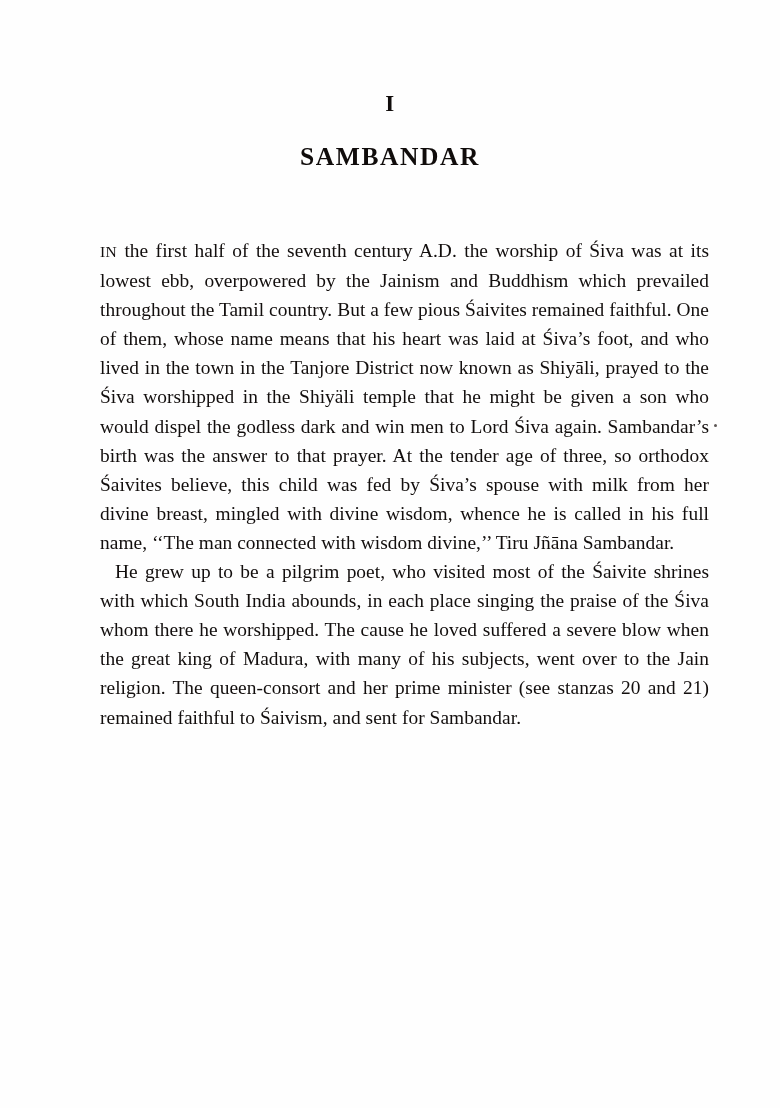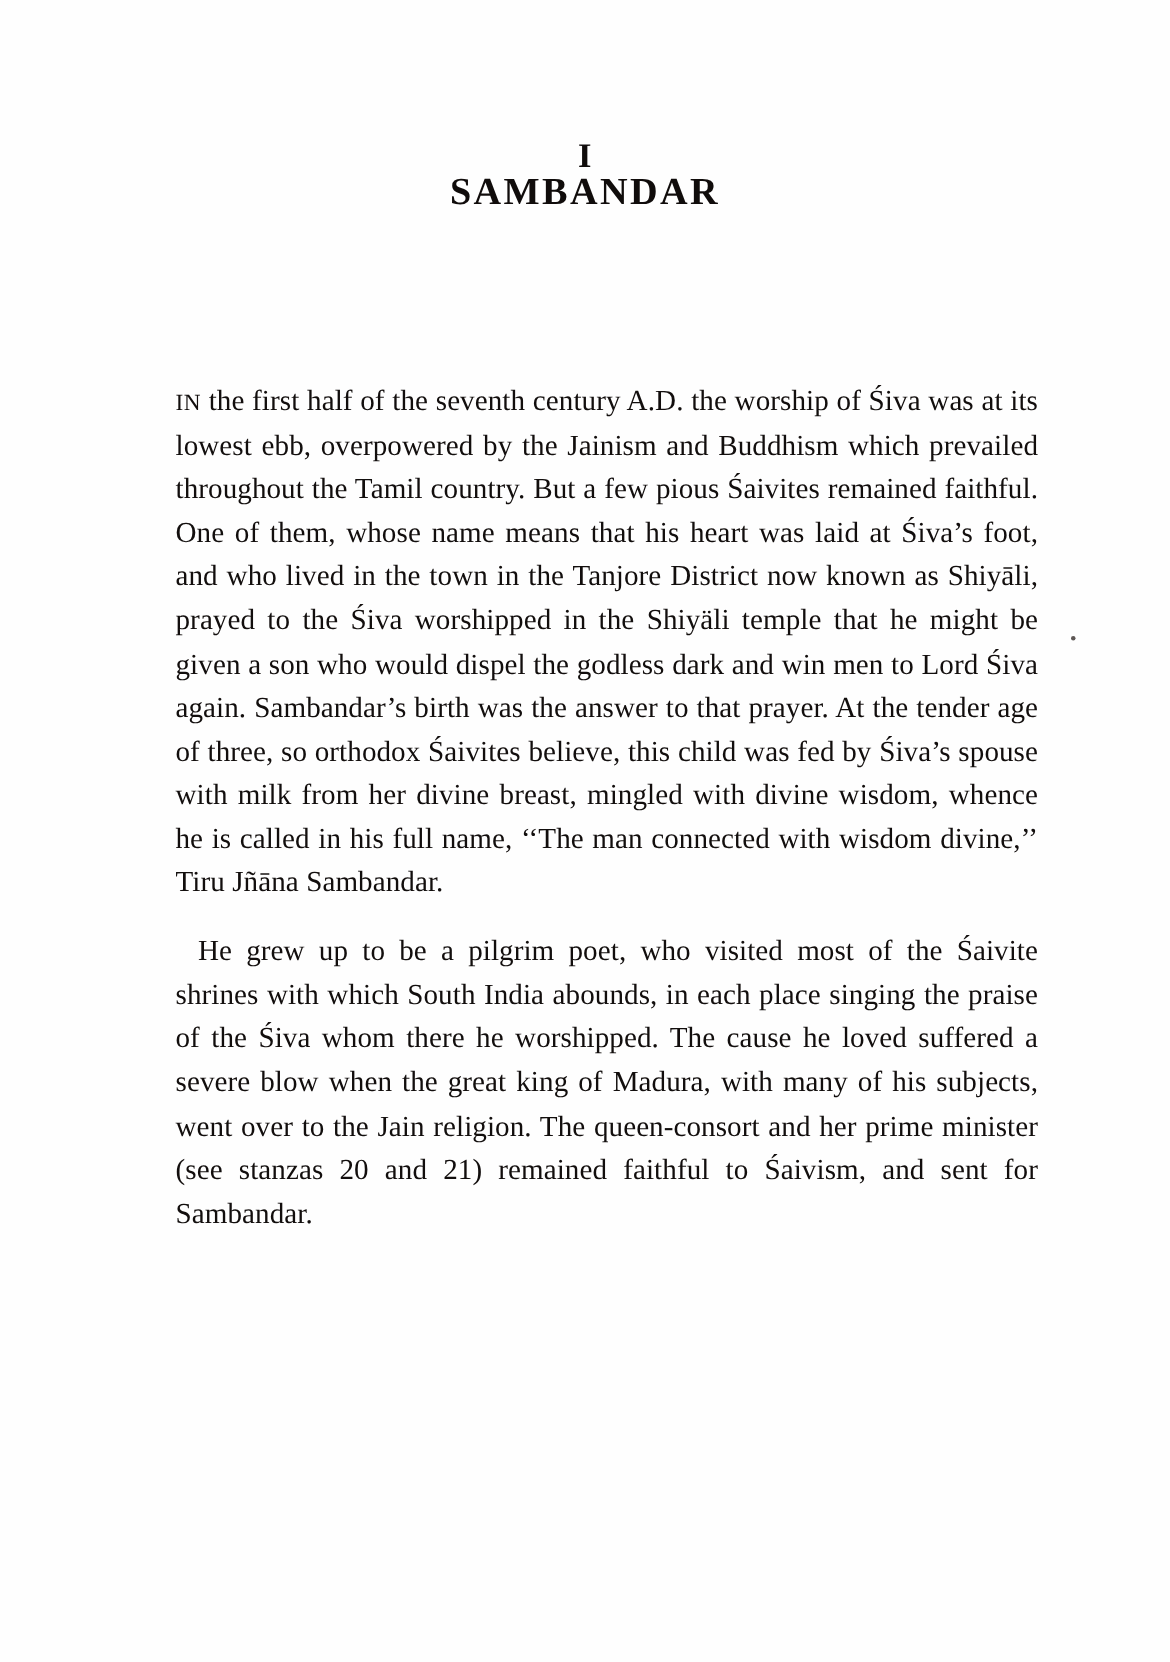--- a/index.html
+++ b/index.html
@@ -27,20 +27,21 @@
     text-align: center;
   }
   .chapter-number {
     font-size: 23px;
     font-weight: bold;
     letter-spacing: 0.5px;
     line-height: 1;
     color: #100c0b;
   }
   .chapter-title {
+    margin-top: 29px;
     font-size: 25.5px;
     font-weight: bold;
     letter-spacing: 1.6px;
     line-height: 1;
     color: #100c0b;
   }
   .chapter-subtitle {
     margin-top: 24px;
     font-size: 17.5px;
     font-weight: normal;
@@ -51,21 +52,21 @@
   }
 
   
   .body-text {
     position: absolute;
     left: 100px;
     top: 236px;
     width: 609px;
   }
   .para {
-    margin: 17px;
+    margin: 0;
     font-size: 19.4px;
     line-height: 29.1px;
     text-align: justify;
     text-align-last: left;
     color: #120e0d;
     letter-spacing: 0.05px;
     font-family: Liberation Serif, serif;
   }
   .para + .para {
     text-indent: 15px;

